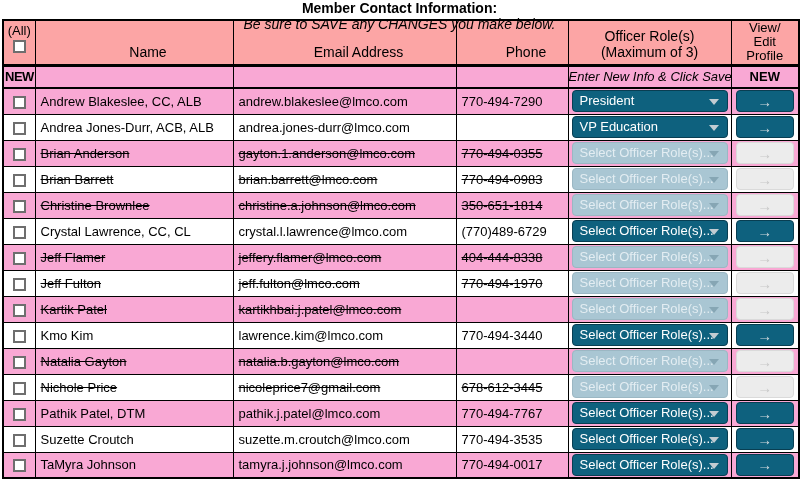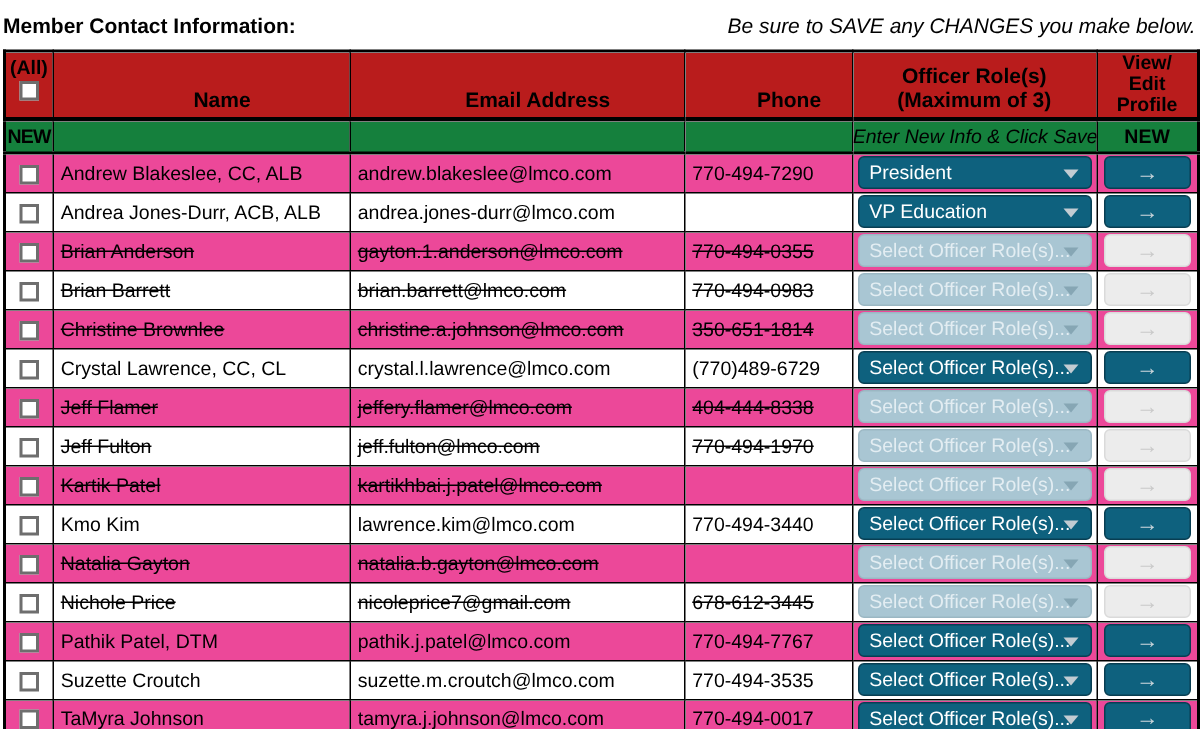--- a/index.html
+++ b/index.html
@@ -4,54 +4,55 @@
 <style>
   * { box-sizing: border-box; margin: 0; padding: 0; }
   html, body { background: #fff; }
   body {
     width: 800px; height: 486px;
     font-family: "Liberation Sans", sans-serif;
     color: #000;
     overflow: hidden;
   }
   .titlebar {
-    height: 33px; width: 798px;
+    height: 19px; width: 798px;
     display: flex; justify-content: space-between; align-items: center;
     padding: 0 1px 0 2px;
+    flex-direction: column;
   }
   .page-title { font-size: 14px; font-weight: bold; }
   .save-note  { font-size: 14px; font-style: italic; }
 
   table.members {
     margin-left: 2px;
     width: 796px;
     border-collapse: collapse;
     table-layout: fixed;
     border: 2px solid #000;
     font-size: 13px;
   }
   td, th { border: 1px solid #000; padding: 0; overflow: hidden; white-space: nowrap; }
 
   
-  tr.hdr th { background: #b91c1c; font-weight: bold; height: 45px; }
+  tr.hdr th { background: #fca5a5; font-weight: normal; height: 45px; }
   th.h-all { vertical-align: top; text-align: center; font-size: 13px; padding-top: 2px; }
   th.h-mid { vertical-align: bottom; text-align: center; font-size: 14px; padding-bottom: 4px; padding-left: 28px; }
   th.h-officer { vertical-align: bottom; text-align: center; font-size: 14px; line-height: 16px; padding-bottom: 4px; }
   th.h-view { vertical-align: middle; text-align: center; font-size: 13px; line-height: 14px; }
   tr.hdr th { border-bottom: 3px solid #000; }
 
   
-  tr.newrow td { height: 23px; background: #15803d; border-bottom: 2px solid #000; }
+  tr.newrow td { height: 23px; background: #f9a8d4; border-bottom: 2px solid #000; }
   td.new-label { font-weight: bold; font-size: 13px; text-align: left; padding-left: 1px; letter-spacing: -0.5px; }
   td.new-hint  { font-style: italic; font-size: 13px; text-align: center; }
   td.new-prof  { font-weight: bold; font-size: 13px; text-align: center; }
 
   
   tr.member td { height: 26px; background: #fff; }
-  tr.member.alt td { background: #ec4899; }
+  tr.member.alt td { background: #f9a8d4; }
   td.c-check { text-align: center; vertical-align: middle; }
   td.c-name, td.c-email, td.c-phone { padding-left: 5px; vertical-align: middle; font-size: 13px; }
   tr.struck .strikeable { text-decoration: line-through; }
 
   .cb {
     display: inline-block; width: 13px; height: 13px;
     border: 2px solid #6e6e6e; background: #fff; vertical-align: middle;
   }
 
   

